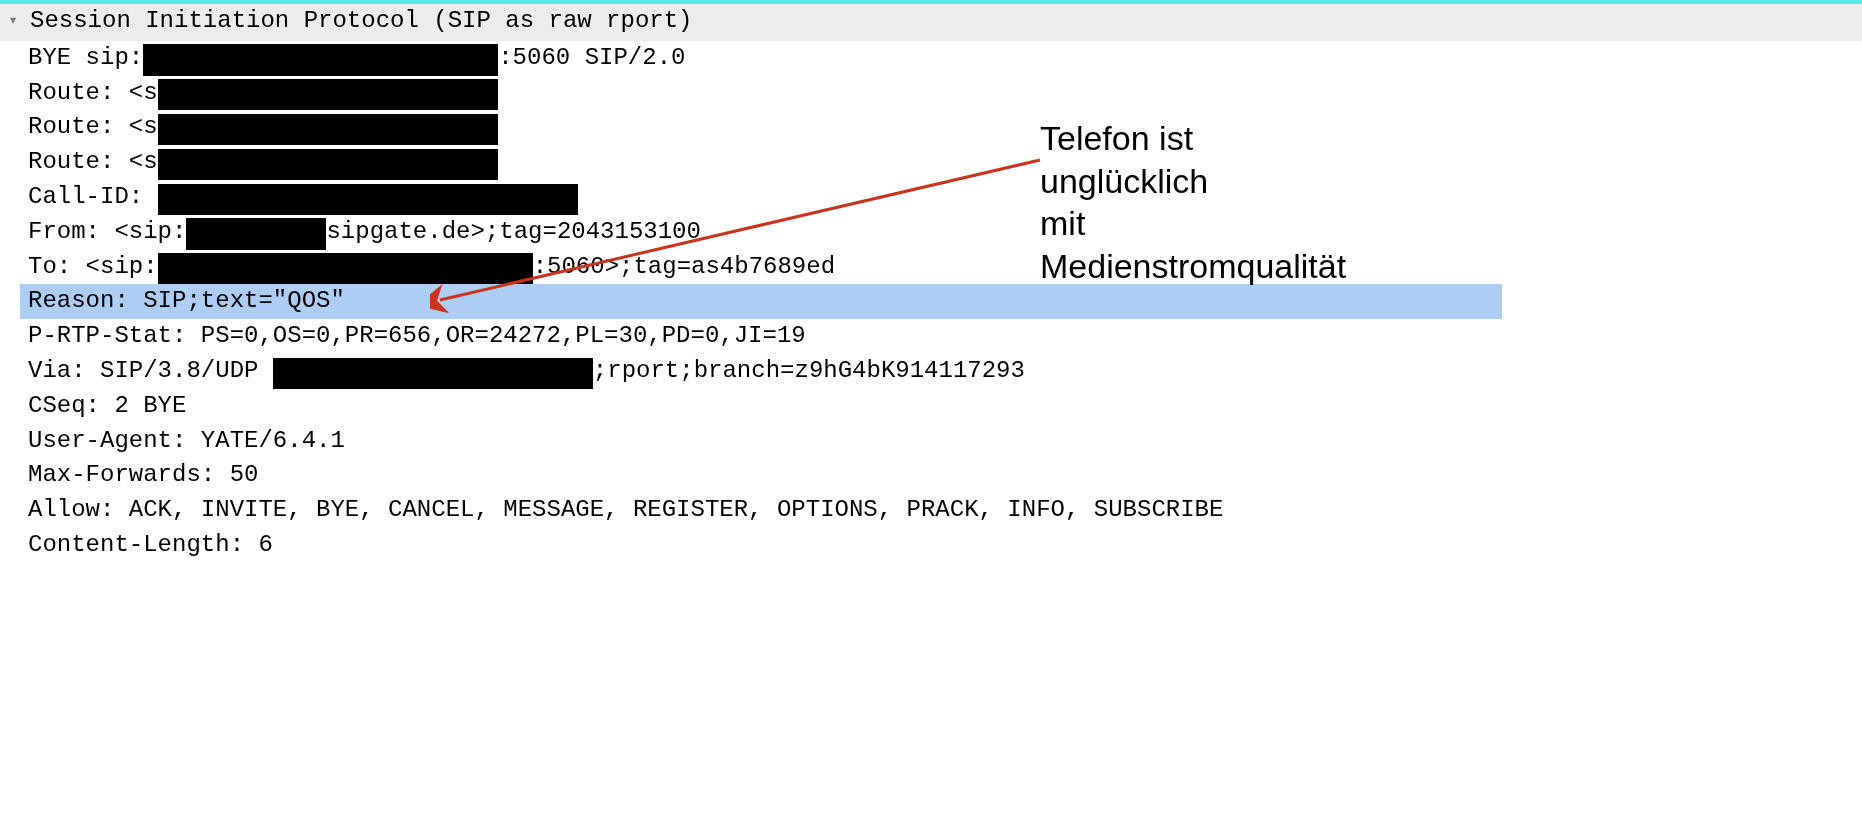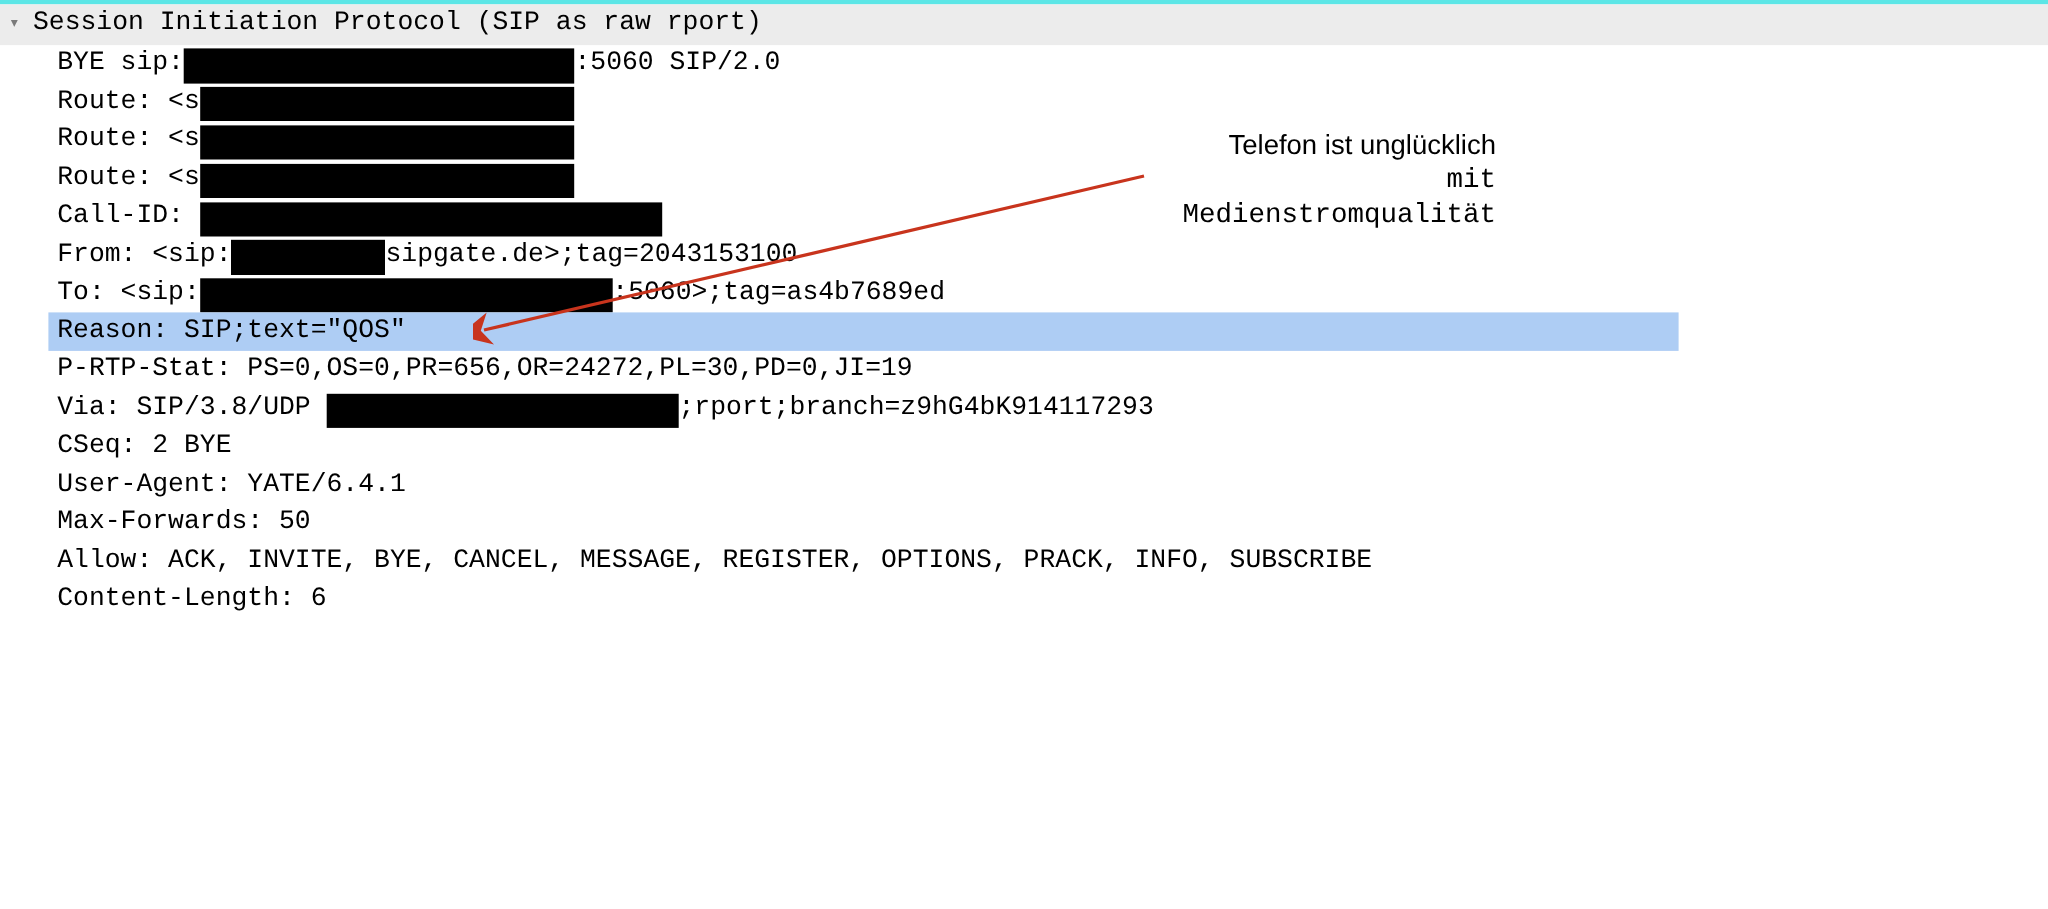--- a/index.html
+++ b/index.html
@@ -31,21 +31,21 @@
       display: inline-block;
       width: 18px;
       text-align: center;
       cursor: pointer;
       user-select: none;
     }
     .header-text {
       white-space: pre;
     }
     .sip-body {
-      padding-left: 52px;
+      padding-left: 28px;
       position: relative;
     }
     .sip-line {
       white-space: pre;
       position: relative;
     }
     .hl {
       background: #aecdf4;
       display: block;
       margin-left: -8px;
@@ -57,27 +57,27 @@
       background: #000000;
       vertical-align: text-bottom;
       height: 1.3em;
       margin-bottom: -0.2em;
     }
     .annotation {
       position: absolute;
       left: 1040px;
       top: 117px;
       font-family: -apple-system, BlinkMacSystemFont, "Helvetica Neue", Arial, sans-serif;
-      font-size: 25px;
+      font-size: 34px;
       color: #000;
-      text-align: right;
+      text-align: left;
       width: 320px;
       line-height: 1.25;
     }
-    .annotation-line2 { display:block;font-family:Liberation Mono, monospace; }
+    .annotation-line2 { display:block; }
     svg.arrow {
       position: absolute;
       left: 430px;
       top: 150px;
       pointer-events: none;
     }
   </style>
 </head>
 <body>
 

